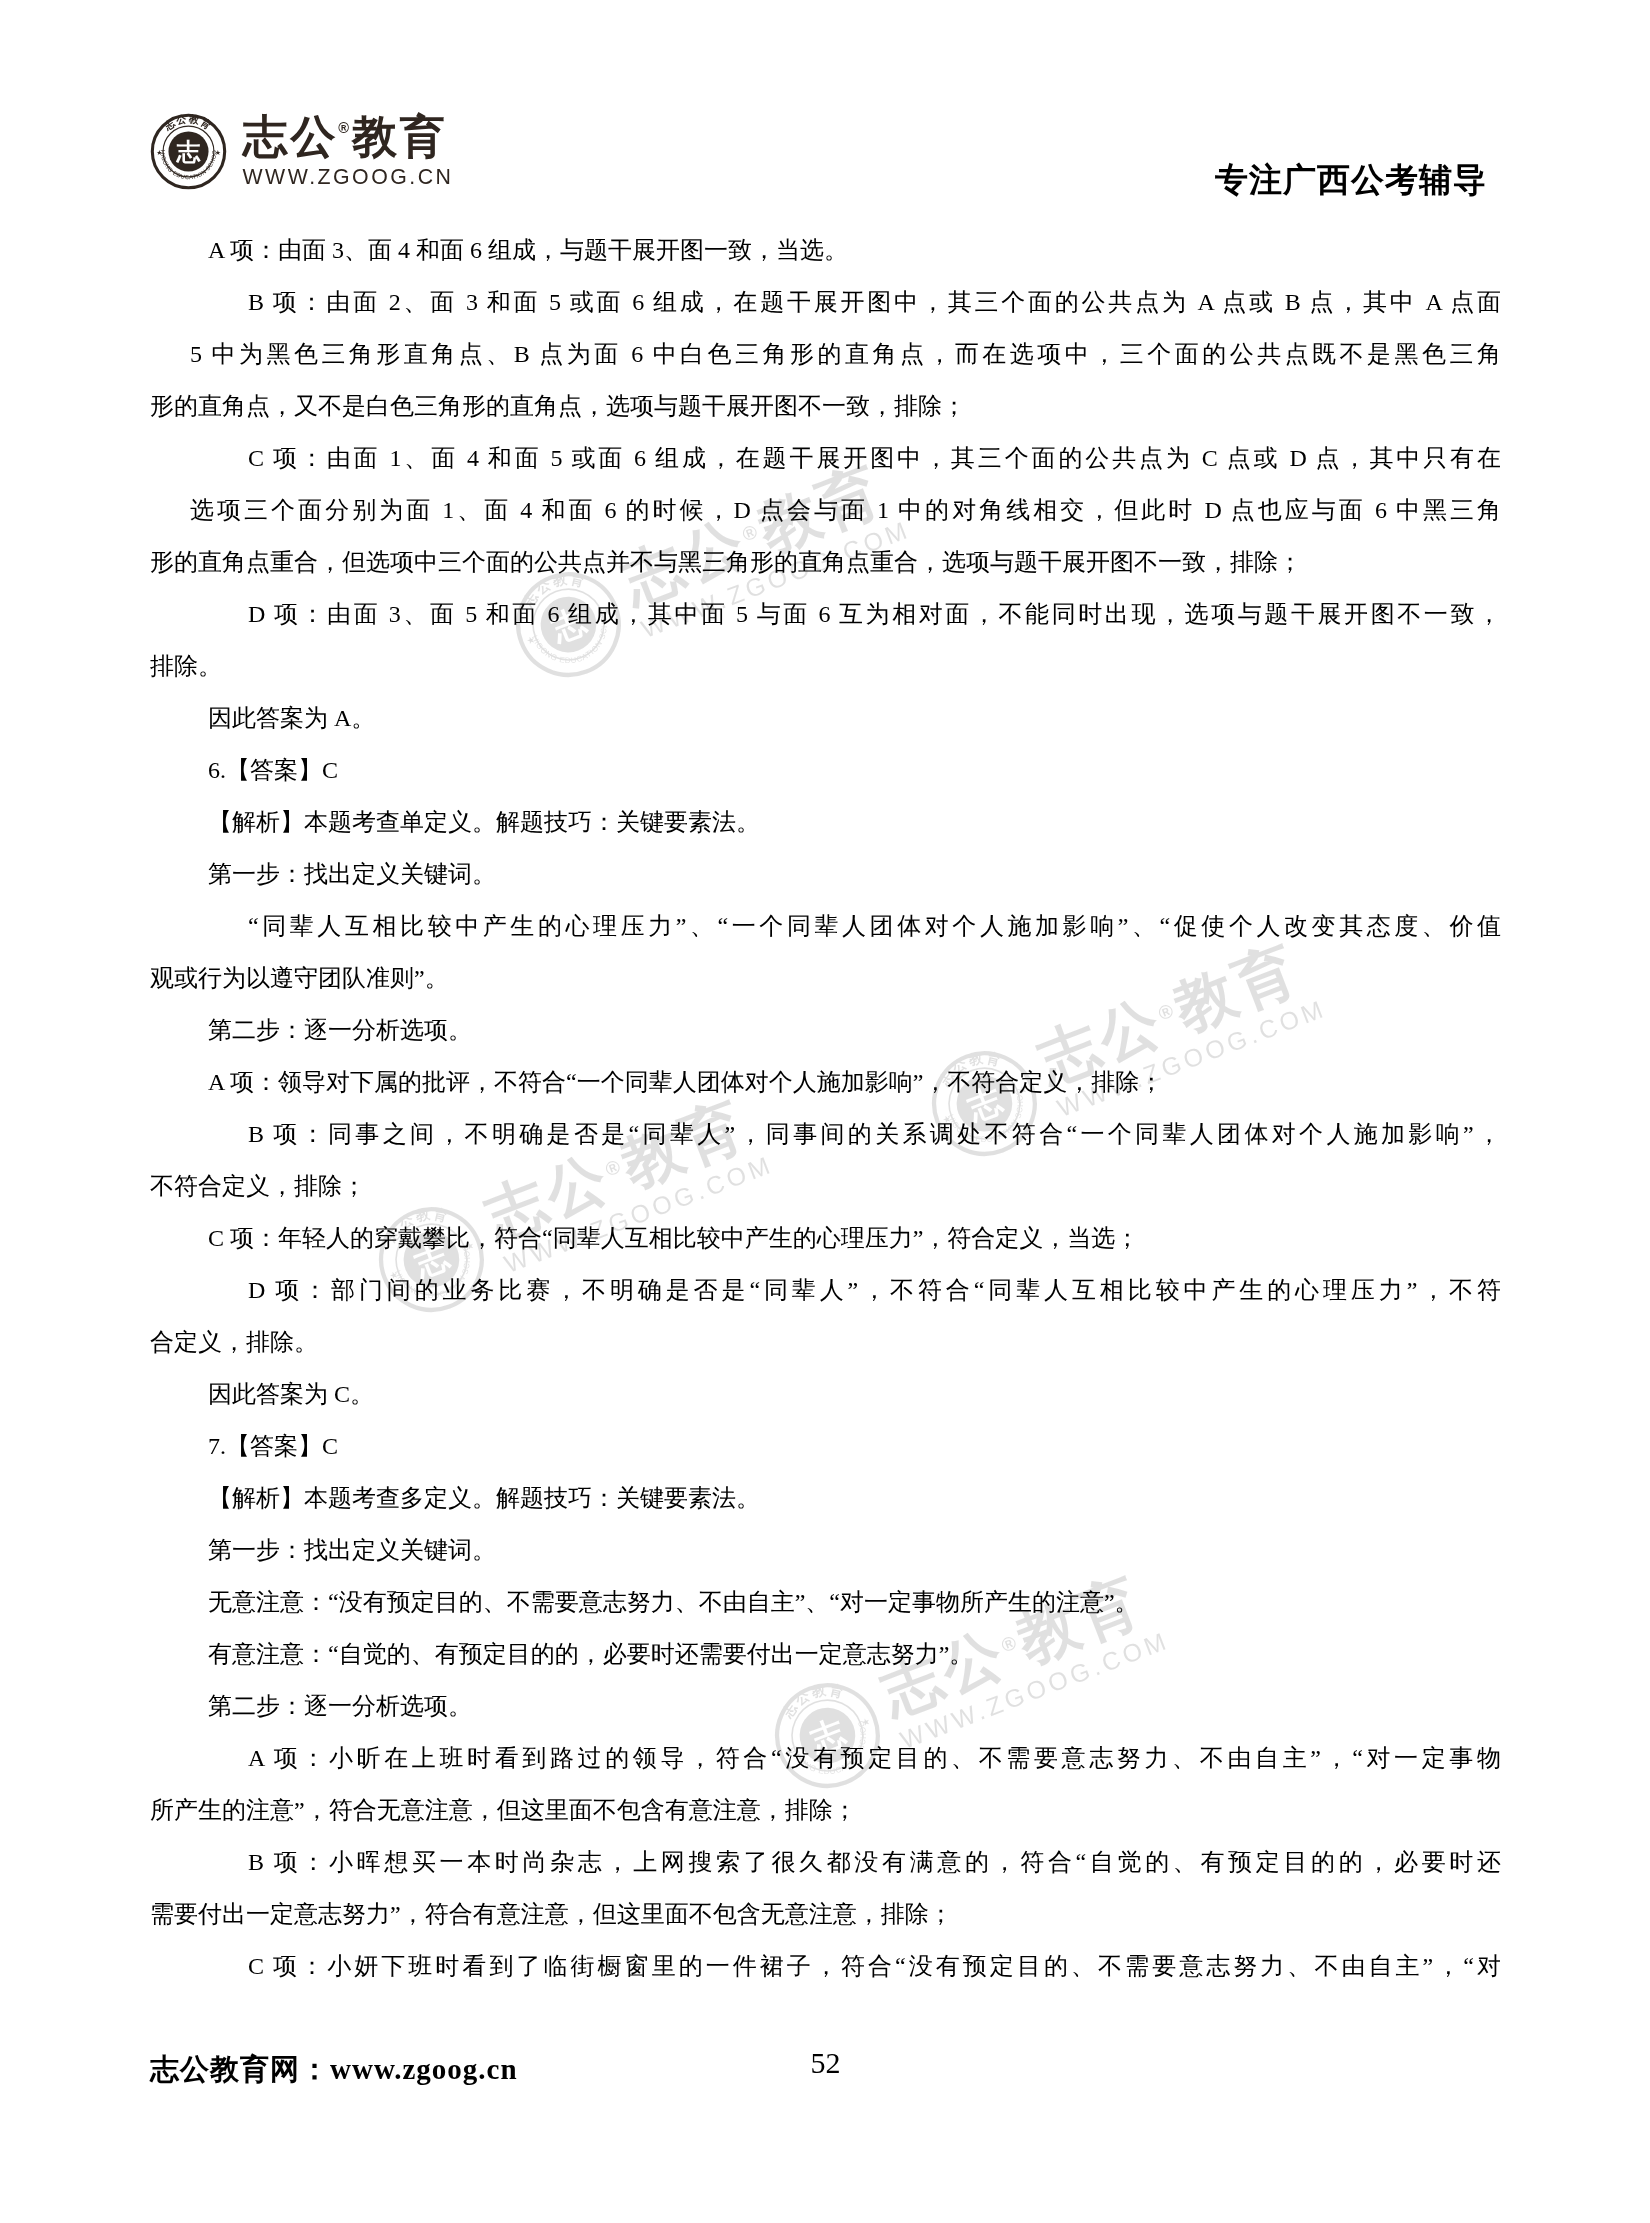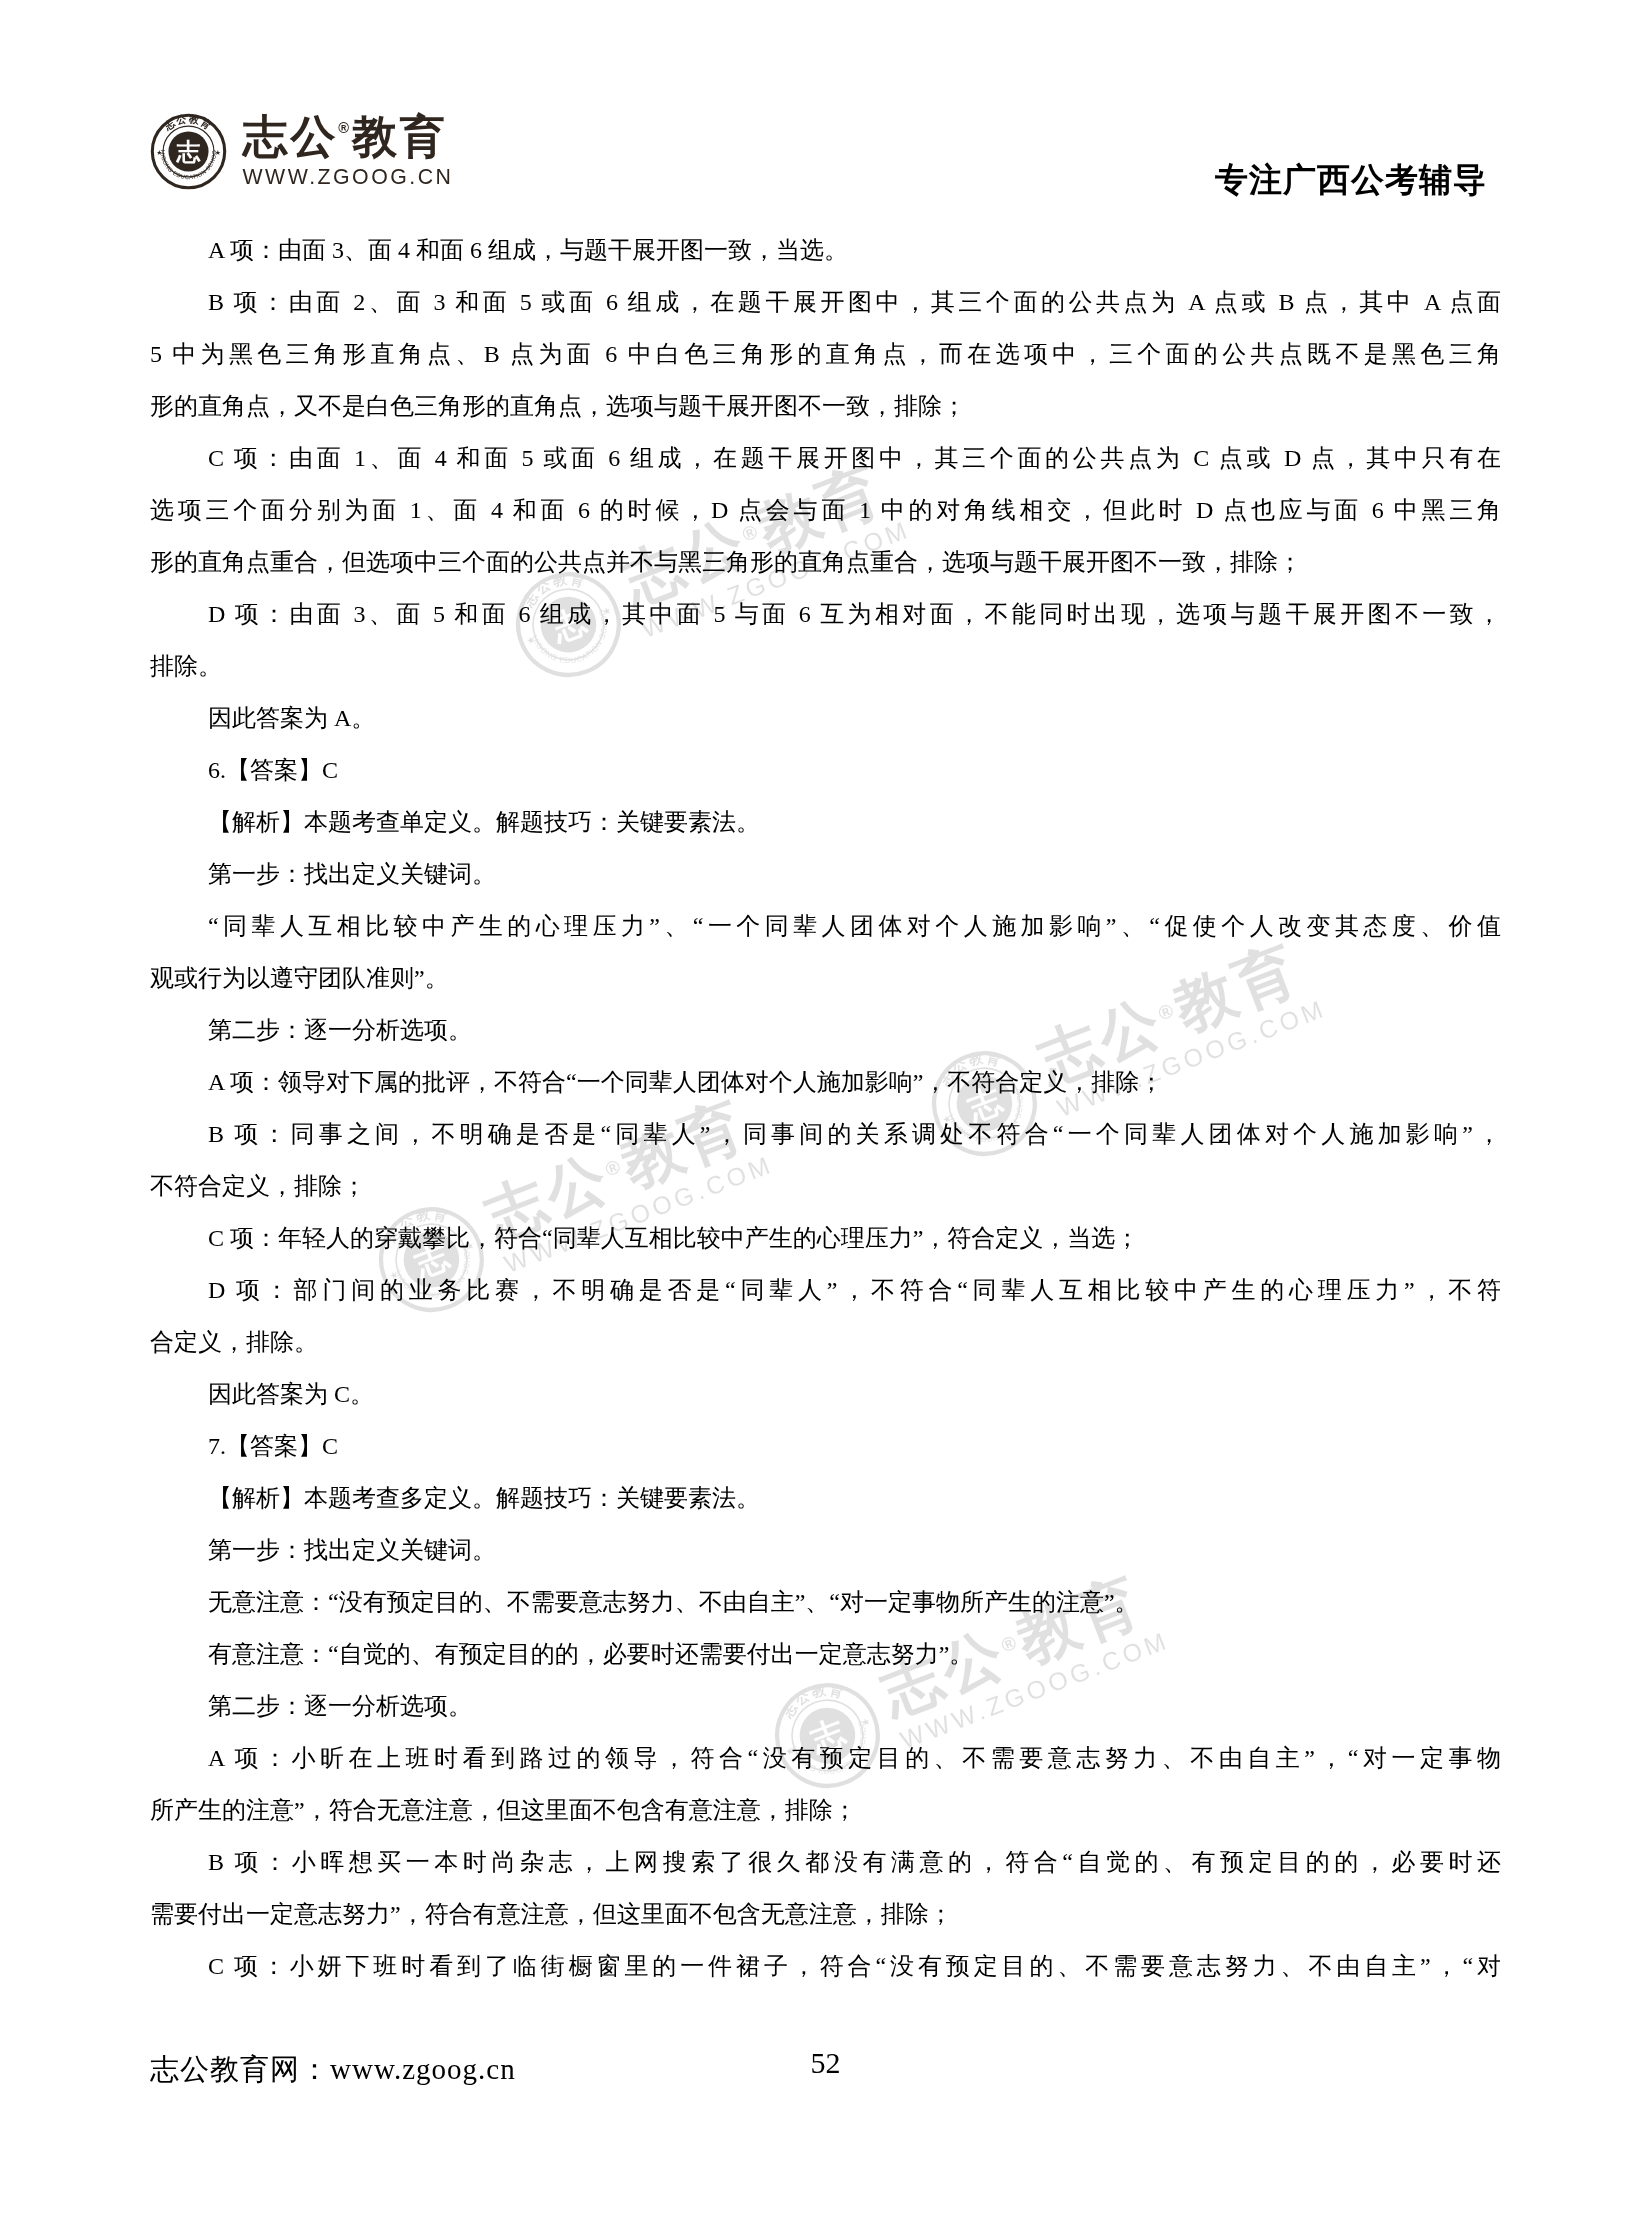--- a/index.html
+++ b/index.html
@@ -40,23 +40,23 @@
   .wordmark .reg{font-size:14.6px;vertical-align:19.4px;}
   .logo-url{
     font-family:"Liberation Sans","DejaVu Sans",sans-serif;
     font-size:21.3px;letter-spacing:2.5px;margin-top:4px;white-space:nowrap;
   }
   .slogan{position:absolute;right:164px;top:158px;font-size:33px;font-weight:700;letter-spacing:1px;}
   
   .doc-body{position:absolute;left:150px;top:224px;width:1351px;font-size:24px;}
   .line{height:52px;line-height:52px;overflow:hidden;white-space:nowrap;}
   .line.indent{text-indent:58px;}
-  .line.full{white-space:normal;text-align:justify;text-align-last:justify;text-justify:inter-character;}
+  .line.full{white-space:normal;text-align:justify;text-align-last:justify;text-justify:inter-character;margin-left:40px;}
   
-  .footer-site{position:absolute;left:150px;top:2050px;font-size:29px;font-weight:400;letter-spacing:1px;}
+  .footer-site{position:absolute;left:150px;top:2050px;font-size:29px;font-weight:700;letter-spacing:1px;}
   .page-number{position:absolute;left:0;right:0;top:2046px;text-align:center;font-size:30px;}
 </style>
 </head>
 <body>
 
 <div class="page">
 
   <svg width="0" height="0" style="position:absolute" aria-hidden="true">
     <symbol id="seal-symbol" viewBox="0 0 100 100">
       <circle cx="50" cy="50" r="47" fill="none" stroke="currentColor" stroke-width="4"></circle>

